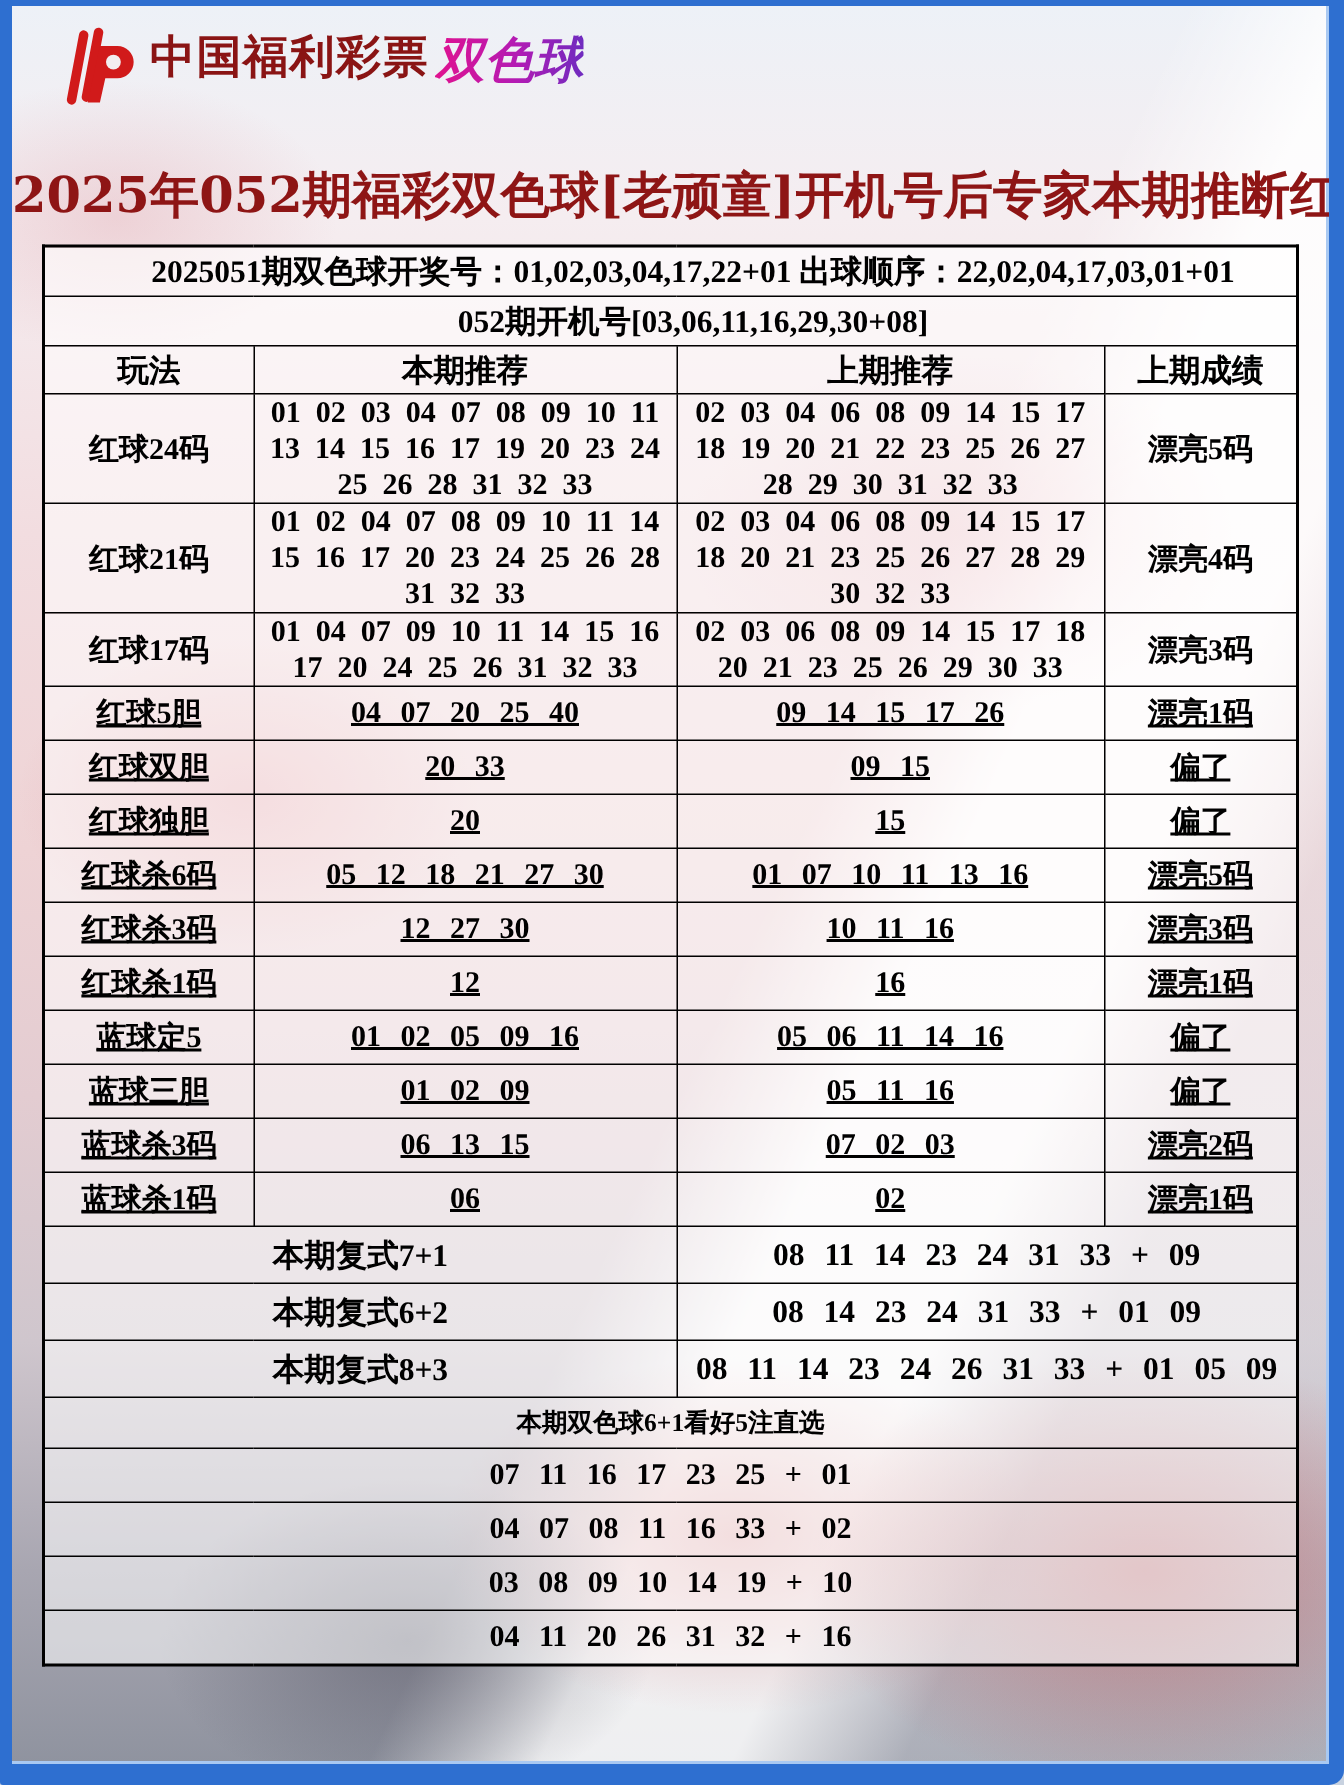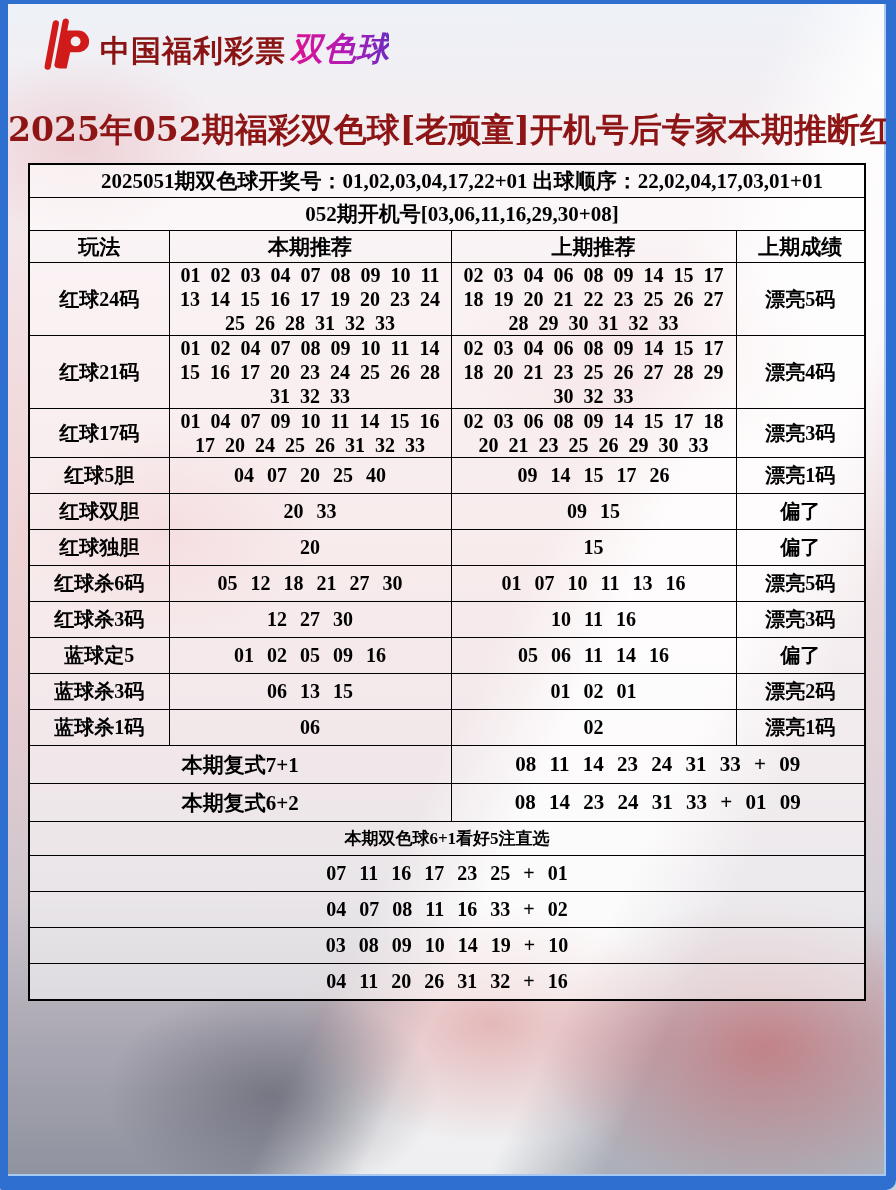--- a/index.html
+++ b/index.html
@@ -19,42 +19,42 @@
       radial-gradient(ellipse 320px 210px at 86% 89%, rgba(201,38,38,0.38), transparent 70%),
       radial-gradient(ellipse 280px 170px at 55% 87%, rgba(196,48,48,0.30), transparent 70%),
       radial-gradient(ellipse 230px 150px at 30% 93%, rgba(70,70,85,0.45), transparent 72%),
       radial-gradient(ellipse 220px 150px at 18% 45%, rgba(219,118,128,0.33), transparent 70%),
       radial-gradient(ellipse 260px 170px at 72% 30%, rgba(226,148,158,0.28), transparent 70%),
       radial-gradient(ellipse 210px 130px at 8% 12%, rgba(214,128,138,0.25), transparent 70%),
       linear-gradient(115deg, rgba(255,255,255,0) 55%, rgba(255,255,255,0.85) 63%, rgba(255,255,255,0.85) 72%, rgba(225,226,232,0.35) 80%),
       linear-gradient(180deg,#edf1f7 0%,#f5edf0 12%,#f2dde0 30%,#eed3d5 48%,#e3ccd1 62%,#cfc6cd 76%,#a8a6b1 89%,#8f939f 100%);
   }
   .header{position:relative;height:100px;}
-  .logo-row{display:flex;align-items:flex-end;padding:14px 0 0 28px;}
+  .logo-row{display:flex;align-items:flex-start;padding:14px 0 0 28px;}
   .cp-logo{width:54px;height:54px;flex:0 0 auto;margin-right:10px;}
   .logo-text{font-size:30px;font-weight:bold;color:#8a1414;letter-spacing:1px;font-family:"Liberation Sans",sans-serif;}
   .logo-brand{font-size:33px;font-weight:bold;font-style:italic;margin-left:4px;
     font-family:"Liberation Sans",sans-serif;
     background:linear-gradient(90deg,#e0128f 0%,#b31bb4 55%,#6f2bbf 100%);
     -webkit-background-clip:text;background-clip:text;color:transparent;}
   .site-badge{position:absolute;top:17px;right:14px;background:#000;color:#ffe400;
     font-size:26px;font-weight:bold;padding:5px 16px;letter-spacing:1px;
     font-family:"Liberation Serif",serif;border:1px solid #222;}
   .page-title{margin-top:4px;text-align:center;color:#8e1515;font-weight:bold;
     font-size:33px;white-space:nowrap;letter-spacing:0;font-family:"DejaVu Serif","Liberation Serif",serif;}
   table.main{border-collapse:collapse;width:836px;margin:10px auto 0;table-layout:fixed;
     color:#000;font-weight:bold;border:2px solid #000;}
   table.main td{border:1px solid #000;background:rgba(255,255,255,0.55);
     text-align:center;font-size:20px;padding:0 2px;overflow:hidden;}
   tr.r-info td{height:32px;font-size:21px;background:rgba(255,255,255,0.62);padding-left:32px;}
   tr.r-head td{height:31px;font-size:21px;}
   tr.r-big24 td{height:72px;}
   tr.r-big21 td{height:72px;}
   tr.r-big17 td{height:48px;}
-  tr.r-std td{height:35px;}
+  tr.r-std td{height:35px;text-decoration:underline;}
   tr.r-cpx td{height:37px;font-size:21px;}
   tr.r-sect td{height:33px;font-size:17px;}
   tr.r-direct td{height:35px;}
   td.nums{word-spacing:8px;}
   td.wrap{ text-align:left;line-height:24px;word-spacing:5px;padding:0 0 0 3px;font-size:20px;}
 </style>
 </head>
 <body>
 
 <div class="page">
@@ -136,46 +136,62 @@
         <td class="nums">01 07 10 11 13 16</td>
         <td>漂亮5码</td>
       </tr>
       <tr class="r-std">
         <td>红球杀3码</td>
         <td class="nums">12 27 30</td>
         <td class="nums">10 11 16</td>
         <td>漂亮3码</td>
       </tr>
       <tr class="r-std">
+        <td>红球杀1码</td>
+        <td class="nums">12</td>
+        <td class="nums">16</td>
+        <td>漂亮1码</td>
+      </tr>
+      <tr class="r-std">
         <td>蓝球定5</td>
         <td class="nums">01 02 05 09 16</td>
         <td class="nums">05 06 11 14 16</td>
         <td>偏了</td>
       </tr>
       <tr class="r-std">
+        <td>蓝球三胆</td>
+        <td class="nums">01 02 09</td>
+        <td class="nums">05 11 16</td>
+        <td>偏了</td>
+      </tr>
+      <tr class="r-std">
         <td>蓝球杀3码</td>
         <td class="nums">06 13 15</td>
-        <td class="nums">01 02 01</td>
+        <td class="nums">07 02 03</td>
         <td>漂亮2码</td>
       </tr>
       <tr class="r-std">
         <td>蓝球杀1码</td>
         <td class="nums">06</td>
         <td class="nums">02</td>
         <td>漂亮1码</td>
       </tr>
 
       <tr class="r-cpx">
         <td colspan="2">本期复式7+1</td>
         <td colspan="2" class="nums">08 11 14 23 24 31 33 + 09</td>
       </tr>
       <tr class="r-cpx">
         <td colspan="2">本期复式6+2</td>
         <td colspan="2" class="nums">08 14 23 24 31 33 + 01 09</td>
       </tr>
+      <tr class="r-cpx">
+        <td colspan="2">本期复式8+3</td>
+        <td colspan="2" class="nums">08 11 14 23 24 26 31 33 + 01 05 09</td>
+      </tr>
 
       <tr class="r-sect">
         <td colspan="4">本期双色球6+1看好5注直选</td>
       </tr>
       <tr class="r-direct">
         <td colspan="4" class="nums">07 11 16 17 23 25 + 01</td>
       </tr>
       <tr class="r-direct">
         <td colspan="4" class="nums">04 07 08 11 16 33 + 02</td>
       </tr>

